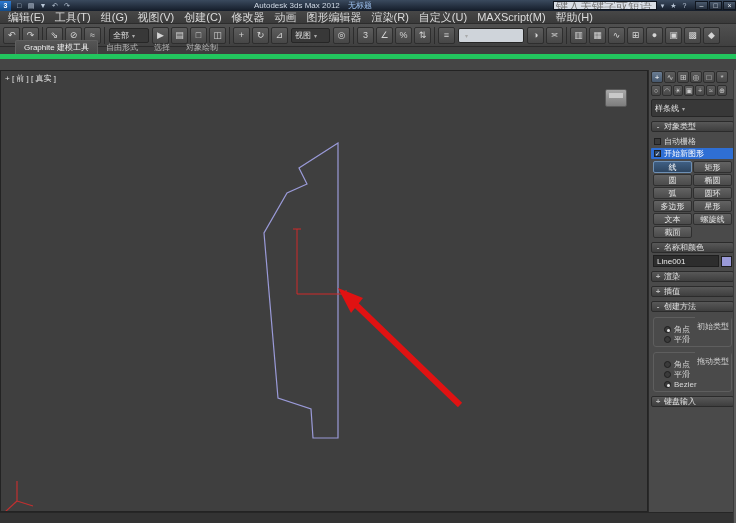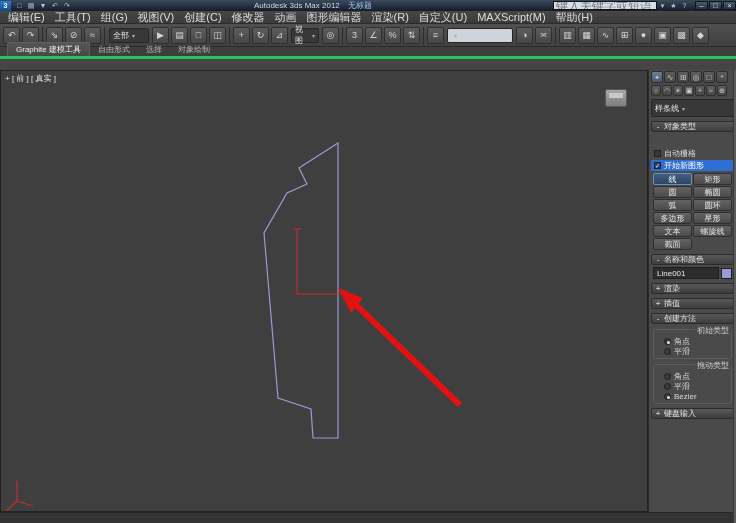--- a/index.html
+++ b/index.html
@@ -65,22 +65,22 @@
     height:15px;margin:0 2px;background:#383838;border:1px solid #262626;border-radius:2px;
     display:flex;align-items:center;color:#ddd;font-size:8px;
     padding:0 3px;flex:0 0 auto;
   }
   .tb-dd.light{background:#cfd4da;color:#333;}
   .dd-arr{margin-left:3px;font-size:6px;color:#aaa;}
 
   
   .ribbon-tabs{
     position:absolute;left:0;top:47px;width:736px;height:12px;
-    background:#3e3e3e;display:flex;align-items:flex-end;padding-left:7px;
-    border-bottom:3px solid #22c55e;
+    background:#3e3e3e;display:flex;align-items:flex-end;padding-left:15px;
+    border-bottom:5px solid #22c55e;
   }
   .rtab{padding:1px 8px;font-size:8px;color:#b5b5b5;white-space:nowrap;}
   .rtab.active{
     background:linear-gradient(#555,#484848);border:1px solid #5f5f5f;border-bottom:none;
     color:#f0f0f0;border-radius:2px 2px 0 0;
   }
   .ribbon-panelrow{
     position:absolute;left:0;top:59px;width:736px;height:11px;
     background:linear-gradient(#484848,#3b3b3b);border-bottom:1px solid #2a2a2a;
     display:flex;align-items:center;padding-left:4px;color:#cccccc;
@@ -128,41 +128,41 @@
   .cp-dd{
     height:13px;margin:2px 2px 0;background:#383838;border:1px solid #262626;border-radius:2px;
     display:flex;align-items:center;padding:8px 3px;color:#e8e8e8;
   }
   .rollout-h{
     height:11px;margin:4px 2px 0;background:linear-gradient(#585858,#3e3e3e);
     border:1px solid #2b2b2b;border-radius:2px;display:flex;align-items:center;
     padding:0 3px;color:#e0e0e0;gap:3px;
   }
   .exp{width:6px;color:#bbb;font-weight:bold;text-align:center;}
-  .cb-row{height:11px;display:flex;align-items:center;gap:3px;padding:0 5px;margin-top:16px;}
+  .cb-row{height:11px;display:flex;align-items:center;gap:3px;padding:0 5px;margin-top:4px;}
   .cb-row.highlight{background:var(--highlight);color:#fff;margin:1px 2px 0;border-radius:1px;padding:0 3px;}
   .cb{width:7px;height:7px;background:#3a3a3a;border:1px solid #1f1f1f;display:inline-flex;
     align-items:center;justify-content:center;font-size:6px;color:#fff;flex:0 0 auto;}
   .cb.checked{background:#2c4a72;}
   .ot-grid{
     display:grid;grid-template-columns:1fr 1fr;gap:1px;margin:2px 4px 0;
   }
   .ot-btn{
     height:12px;background:linear-gradient(#636363,#4b4b4b);border:1px solid #2f2f2f;
     border-radius:2px;display:flex;align-items:center;justify-content:center;color:#e4e4e4;
   }
   .ot-btn.active{background:linear-gradient(#3f5f83,#2d4archive);background:linear-gradient(#3f5f83,#2d4560);border-color:#6d8fb4;color:#fff;}
   .name-row{display:flex;align-items:center;gap:2px;margin:2px 4px 0;}
   .name-field{
     flex:1;height:12px;background:#2d2d2d;border:1px solid #1e1e1e;color:#e8e8e8;
     display:flex;align-items:center;padding:0 3px;
   }
   .swatch{width:11px;height:11px;border:1px solid #1e1e1e;background:var(--spline);}
   .group{border:1px solid #5e5e5e;border-radius:3px;margin:5px 4px 0;padding:6px 4px 2px;position:relative;}
-  .group-label{position:absolute;top:-5px;left:5px;background:#4a4a4a;padding:0 2px;color:#d0d0d0;margin-left:36px;}
+  .group-label{position:absolute;top:-5px;left:5px;background:#4a4a4a;padding:8px 2px;color:#d0d0d0;margin-left:36px;}
   .radio-row{display:flex;align-items:center;gap:3px;height:10px;padding-left:6px;}
   .radio{width:7px;height:7px;border-radius:50%;background:#3a3a3a;border:1px solid #1f1f1f;
     flex:0 0 auto;position:relative;}
   .radio.sel::after{content:"";position:absolute;left:2px;top:2px;width:3px;height:3px;border-radius:50%;background:#e8e8e8;}
 </style>
 </head>
 <body>
 
 <div class="app">
 
@@ -218,21 +218,21 @@
       <span class="dd-arr">▾</span>
     </div>
     <span class="tbtn">▶</span>
     <span class="tbtn">▤</span>
     <span class="tbtn">□</span>
     <span class="tbtn">◫</span>
     <span class="tsep"></span>
     <span class="tbtn">+</span>
     <span class="tbtn">↻</span>
     <span class="tbtn">⊿</span>
-    <div class="tb-dd" style="width:28px;">
+    <div class="tb-dd" style="width:39px;">
       <span>视图</span>
       <span class="dd-arr">▾</span>
     </div>
     <span class="tbtn">◎</span>
     <span class="tsep"></span>
     <span class="tbtn">3</span>
     <span class="tbtn">∠</span>
     <span class="tbtn">%</span>
     <span class="tbtn">⇅</span>
     <span class="tsep"></span>

